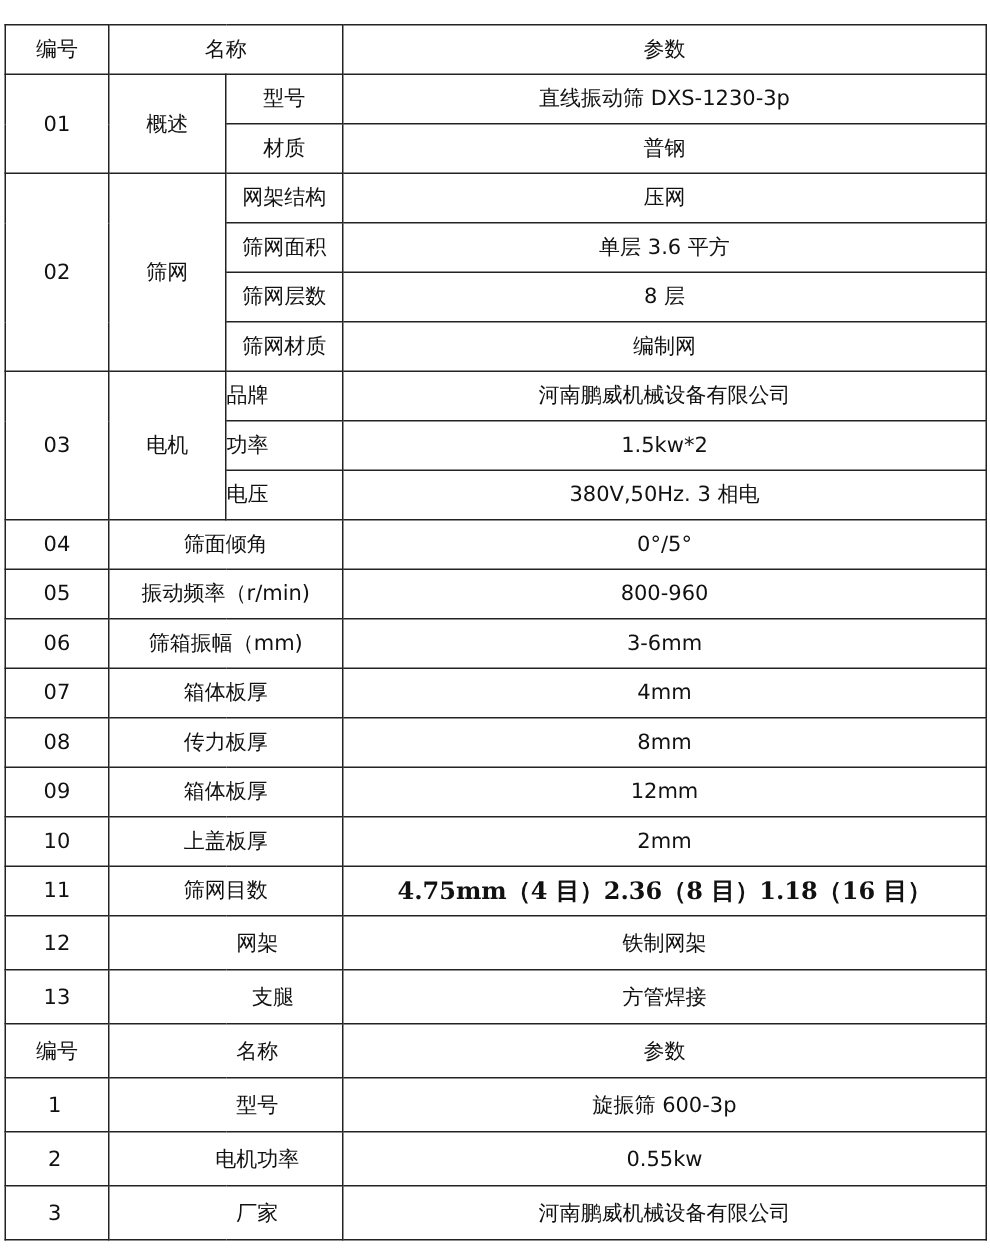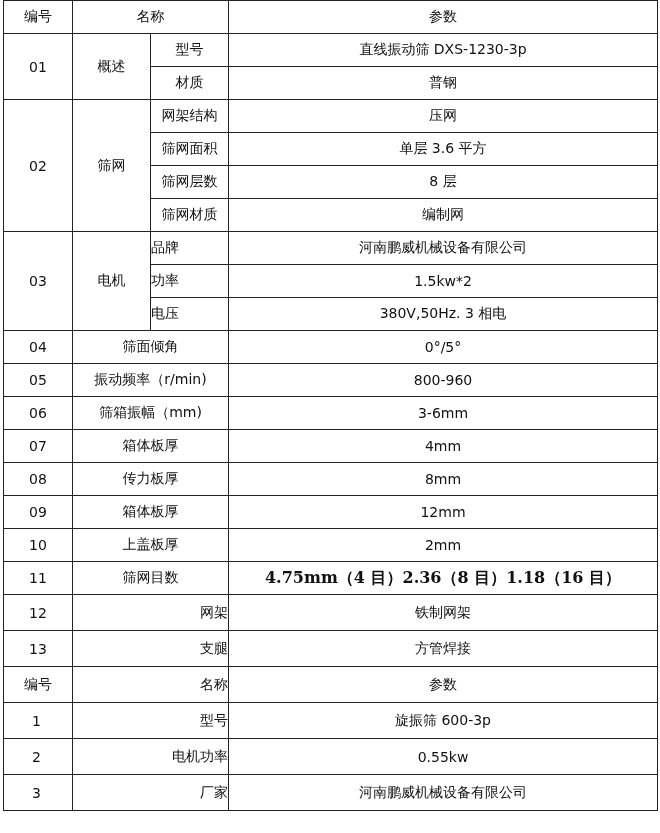--- a/index.html
+++ b/index.html
@@ -1,21 +1,21 @@
 <!DOCTYPE html>
 <html><head>
 <meta charset="utf-8">
 <style>
   html, body { margin:0; padding:0; background:#ffffff; }
   body { width:660px; height:833px; overflow:hidden; font-family:"DejaVu Sans", sans-serif; font-size:14px; color:#111; }
-  table { position:absolute; left:3px; top:0; border-collapse:collapse; table-layout:fixed; width:654px; }
+  table { position:absolute; left:3px; top:16px; border-collapse:collapse; table-layout:fixed; width:654px; }
   td { border:1px solid #222; text-align:center; vertical-align:middle; padding:0; height:32px; white-space:nowrap; }
   td.tall { height:35px; }
   td.right { text-align:left; padding-right:10px; }
-  td.leftish { text-align:right; padding-left:42px; }
+  td.leftish { text-align:center; padding-left:42px; }
   td.leftish2 { text-align:left; padding-left:28px; }
   .bold-serif { font-family:"DejaVu Serif", serif; font-weight:bold; font-size:16px; }
 </style>
 </head>
 <body>
 
 <table>
   <colgroup>
       <col style="width:69px">
       <col style="width:78px">

